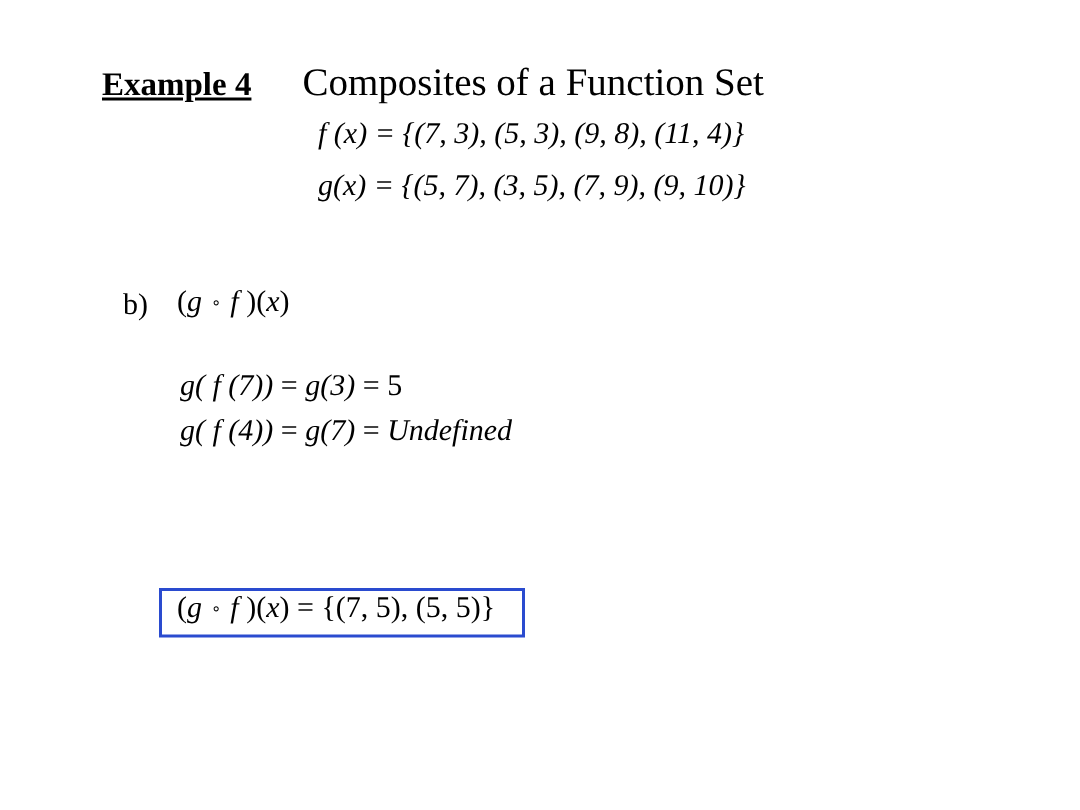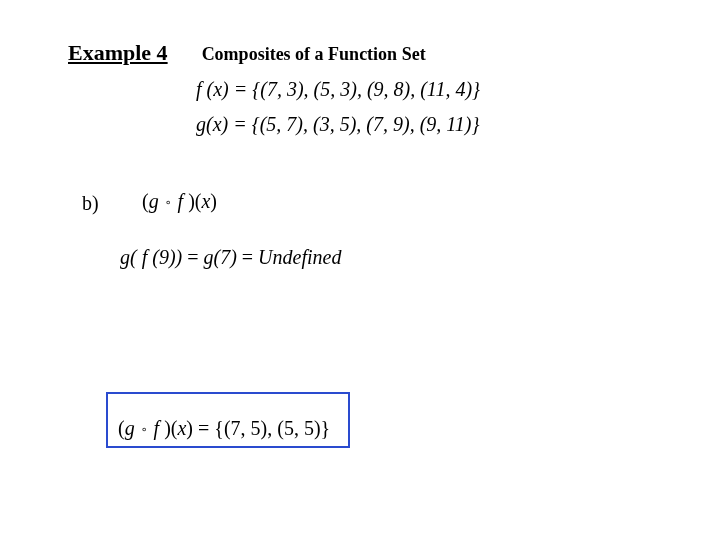--- a/index.html
+++ b/index.html
@@ -20,59 +20,59 @@
     align-items: baseline;
     margin-top: 12px;
   }
   .example-label {
     font-size: 22px;
     font-weight: bold;
     text-decoration: underline;
     margin-right: 34px;
   }
   .title {
-    font-size: 18px;
-    font-weight: bold;
+    font-size: 26px;
+    font-weight: normal;
     text-align: right;
   }
   .defs {
     position: absolute;
     top: 78px;
-    left: 196px;
+    left: 212px;
     font-size: 20px;
   }
   .defs .line {
     margin-bottom: 12px;
   }
   .part-label {
     position: absolute;
     top: 192px;
     left: 82px;
     font-size: 20px;
   }
   .comp-label {
     position: absolute;
     top: 190px;
-    left: 142px;
+    left: 118px;
     font-size: 20px;
   }
   .work {
     position: absolute;
     top: 242px;
     left: 120px;
     font-size: 20px;
     line-height: 1.5;
   }
   .work .row { white-space: nowrap; }
   .result-box {
     position: absolute;
     top: 392px;
     left: 106px;
     border: 2px solid #2a4bcf;
-    padding: 23px 18px 6px 10px;
+    padding: 0 18px 6px 10px;
     font-size: 20px;
   }
   .ital { font-style: italic; }
   .circ {
     font-size: 11px;
     vertical-align: 2px;
     padding: 0 1px;
     font-style: normal;
   }
 </style>
@@ -82,35 +82,42 @@
 <div class="header-row">
   <span class="example-label">Example 4</span>
   <span class="title">Composites of a Function Set</span>
 </div>
 
 <div class="defs">
   <div class="line">
     <span class="ital">f (x) = {(7, 3), (5, 3), (9, 8), (11, 4)}</span>
   </div>
   <div class="line">
-    <span class="ital">g(x) = {(5, 7), (3, 5), (7, 9), (9, 11)}</span>
+    <span class="ital">g(x) = {(5, 7), (3, 5), (7, 9), (9, 10)}</span>
   </div>
 </div>
 
 <div class="part-label">b)</div>
 
 <div class="comp-label">
   <span>(</span><span class="ital">g</span>
   <span class="circ">∘</span>
   <span class="ital">f </span><span>)(</span><span class="ital">x</span><span>)</span>
 </div>
 
 <div class="work">
   <div class="row">
-    <span class="ital">g( f (9))</span>
+    <span class="ital">g( f (7))</span>
+    <span> = </span>
+    <span class="ital">g(3)</span>
+    <span> = </span>
+    <span>5</span>
+  </div>
+  <div class="row">
+    <span class="ital">g( f (4))</span>
     <span> = </span>
     <span class="ital">g(7)</span>
     <span> = </span>
     <span class="ital">Undefined</span>
   </div>
 </div>
 
 <div class="result-box">
   <span>(</span><span class="ital">g</span>
   <span class="circ">∘</span>

